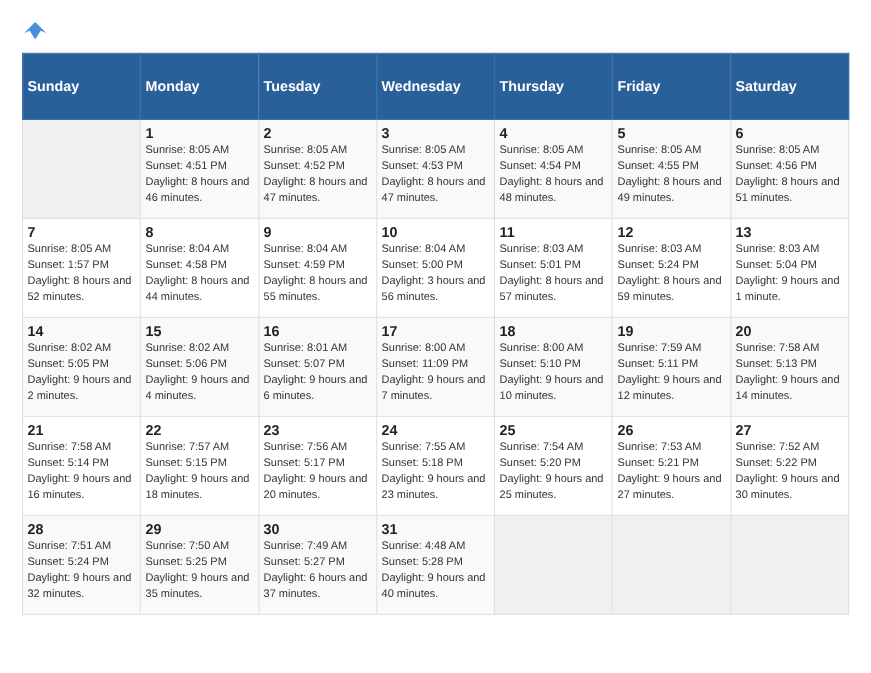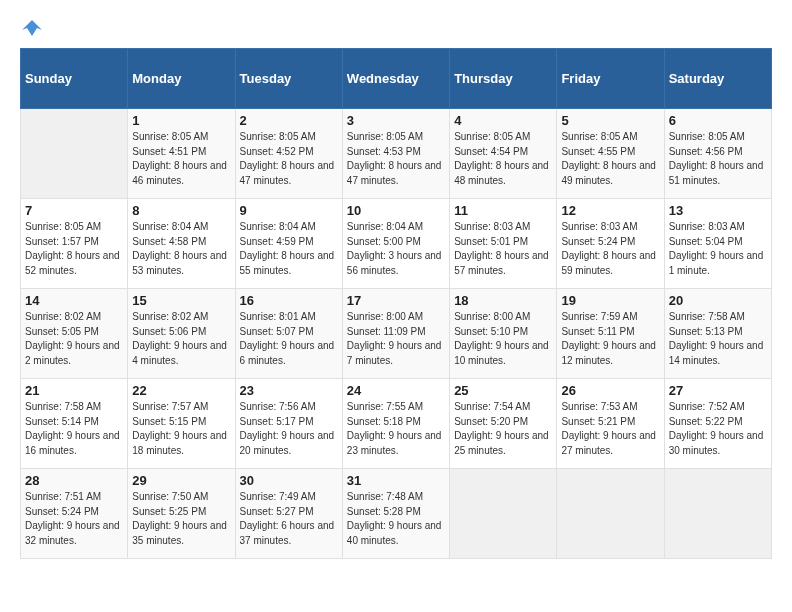--- a/index.html
+++ b/index.html
@@ -172,21 +172,21 @@
           <span>Sunrise: 8:05 AM</span><br>
           <span>Sunset: 1:57 PM</span><br>
           <span>Daylight: 8 hours and 52 minutes.</span>
         </div>
       </td>
         <td>
         <span class="day-num">8</span>
         <div class="day-info">
           <span>Sunrise: 8:04 AM</span><br>
           <span>Sunset: 4:58 PM</span><br>
-          <span>Daylight: 8 hours and 53 minutes.</span>
+          <span>Daylight: 8 hours and 44 minutes.</span>
         </div>
       </td>
         <td>
         <span class="day-num">9</span>
         <div class="day-info">
           <span>Sunrise: 8:04 AM</span><br>
           <span>Sunset: 4:59 PM</span><br>
           <span>Daylight: 8 hours and 55 minutes.</span>
         </div>
       </td>
@@ -360,21 +360,21 @@
         <span class="day-num">30</span>
         <div class="day-info">
           <span>Sunrise: 7:49 AM</span><br>
           <span>Sunset: 5:27 PM</span><br>
           <span>Daylight: 6 hours and 37 minutes.</span>
         </div>
       </td>
         <td>
         <span class="day-num">31</span>
         <div class="day-info">
-          <span>Sunrise: 7:48 AM</span><br>
+          <span>Sunrise: 4:48 AM</span><br>
           <span>Sunset: 5:28 PM</span><br>
           <span>Daylight: 9 hours and 40 minutes.</span>
         </div>
       </td>
         <td class="empty-cell"></td>
         <td class="empty-cell"></td>
         <td class="empty-cell"></td>
       </tr>
     </tbody>
 </table>

